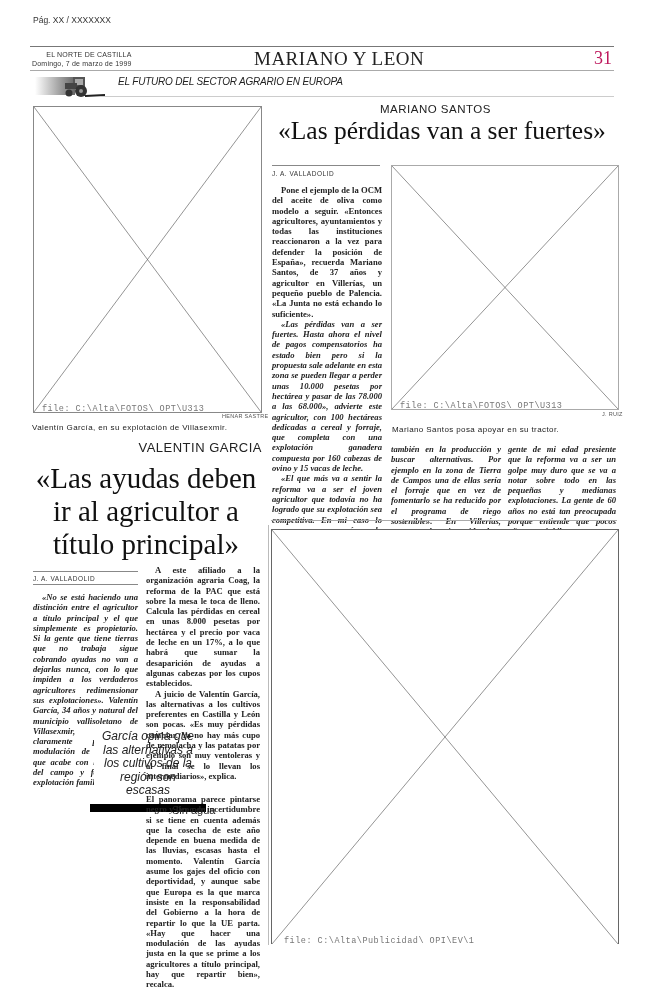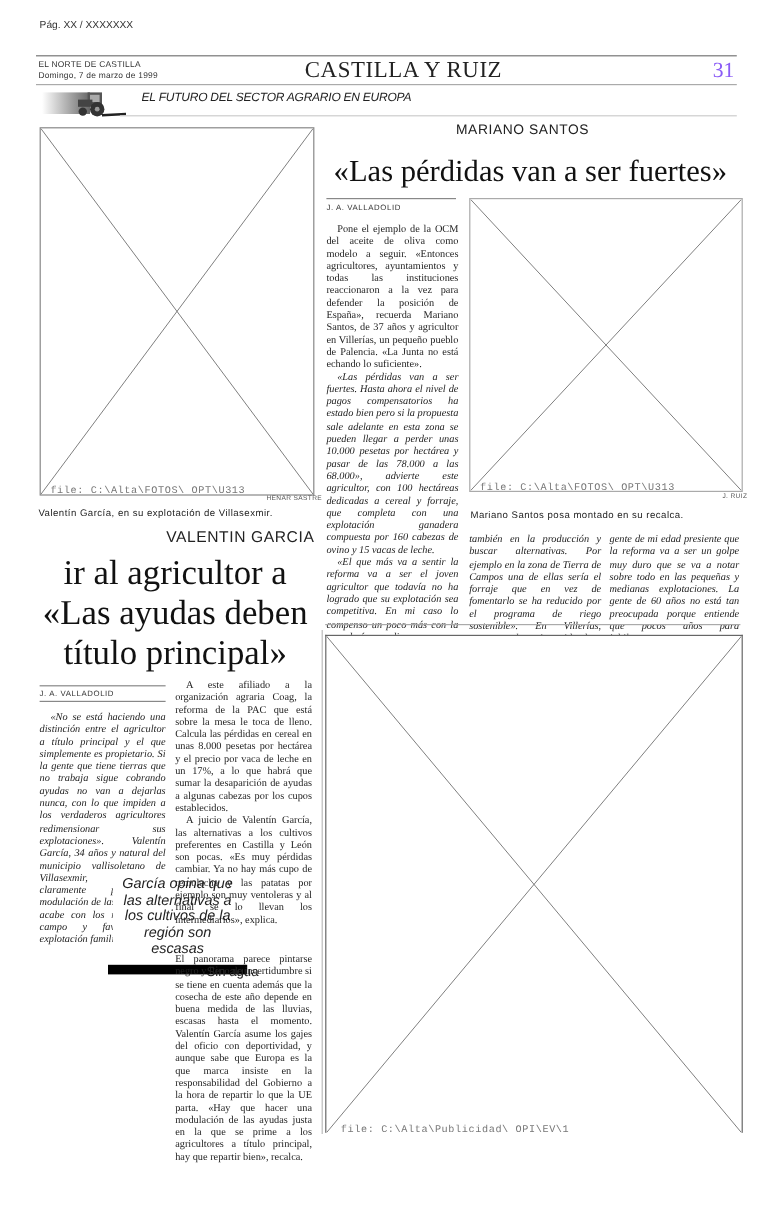--- a/index.html
+++ b/index.html
@@ -1,44 +1,44 @@
 <!DOCTYPE html>
 <html><head>
 <meta charset="utf-8">
 <style>
   html, body { margin:0; padding:0; background:#fff; }
   body { width:650px; height:1004px; position:relative; overflow:hidden; font-family:"Liberation Serif", serif; color:#111; }
-  .abs { position:absolute; }
+  .abs { position:absolute;text-align:right; }
   .sans { font-family:"Liberation Sans", sans-serif; }
   .serif { font-family:"Liberation Serif", serif; }
   .mono { font-family:"Liberation Mono", monospace; }
   .hr { position:absolute; height:1px; background:#999; }
-  .col-text { font-size:8.6px; line-height:10.3px; text-align:justify; color:#222; }
+  .col-text { font-size:8.6px; line-height:10.3px; text-align:justify; color:#222;font-weight:bold; }
   .col-text p { margin:0; text-indent:9px; }
   .col-text p.noindent { text-indent:0; }
   .col-text i { font-style:italic; }
   .photo { position:absolute; border:1px solid #888; background:#fff; overflow:hidden; }
   .photo svg { position:absolute; left:0; top:0; width:100%; height:100%; }
   .photo .file { position:absolute; left:8px; bottom:-2px; font-size:8.5px; color:#777; letter-spacing:0.5px; white-space:nowrap; }
   .credit { font-size:5.5px; color:#555; letter-spacing:0.3px; }
   .caption { font-size:8px; color:#222; letter-spacing:0.4px; }
   .byline { font-size:6.5px; color:#333; letter-spacing:0.5px; }
 </style>
 </head>
 <body>
 
 <div class="abs sans" style="left:33px;top:15px;font-size:8.5px;color:#333;">Pág. XX / XXXXXXX</div>
 
 <div class="hr" style="left:30px;top:46px;width:584px;background:#777;"></div>
 <div class="abs sans" style="left:32px;top:50px;font-size:7px;color:#333;line-height:9px;letter-spacing:0.2px;">
   <div>EL NORTE DE CASTILLA</div>
   <div>Domingo, 7 de marzo de 1999</div>
 </div>
-<div class="abs serif" style="left:254px;top:48px;font-size:19px;letter-spacing:0.5px;font-variant:small-caps;color:#222;">CASTILLA Y RUIZ</div>
-<div class="abs serif" style="left:594px;top:48px;font-size:18px;color:#8b5cf6;">31</div>
+<div class="abs serif" style="left:254px;top:48px;font-size:19px;letter-spacing:0.5px;font-variant:small-caps;color:#222;">MARIANO Y LEON</div>
+<div class="abs serif" style="left:594px;top:48px;font-size:18px;color:#be185d;">31</div>
 <div class="hr" style="left:30px;top:70px;width:584px;background:#aaa;"></div>
 
 <div class="abs" style="left:35px;top:73px;width:70px;height:26px;">
   <svg width="70" height="26" viewBox="0 0 70 26">
     <defs>
         <linearGradient id="fade" x1="0" x2="1">
           <stop offset="0" stop-color="#fff"></stop>
           <stop offset="1" stop-color="#666"></stop>
         </linearGradient>
       </defs>
@@ -60,22 +60,22 @@
     <line x1="0" y1="0" x2="227" y2="305" stroke="#666" stroke-width="0.7"></line>
     <line x1="227" y1="0" x2="0" y2="305" stroke="#666" stroke-width="0.7"></line>
   </svg>
   <div class="file mono">file: C:\Alta\FOTOS\ OPT\U313</div>
 </div>
 <div class="abs sans credit" style="left:222px;top:413px;">HENAR SASTRE</div>
 <div class="abs sans caption" style="left:32px;top:423px;">Valentín García, en su explotación de Villasexmir.</div>
 
 <div class="abs sans" style="left:30px;top:440px;width:232px;text-align:right;font-size:13px;letter-spacing:0.5px;color:#222;">VALENTIN GARCIA</div>
 <div class="abs serif" style="left:22px;top:462px;width:248px;text-align:center;font-size:29px;line-height:33px;color:#111;">
+  <div>«Las ayudas deben</div>
   <div>ir al agricultor a</div>
-  <div>«Las ayudas deben</div>
   <div>título principal»</div>
 </div>
 
 <div class="hr" style="left:33px;top:571px;width:105px;background:#888;"></div>
 <div class="abs sans byline" style="left:33px;top:575px;">J. A. VALLADOLID</div>
 <div class="hr" style="left:33px;top:584px;width:105px;background:#888;"></div>
 
 <div class="abs col-text" style="left:33px;top:592px;width:105px;">
   <p><i>«No se está haciendo una distinción entre el agricultor a título principal y el que simplemente es propietario. Si la gente que tiene tierras que no trabaja sigue cobrando ayudas no van a dejarlas nunca, con lo que impiden a los verdaderos agricultores redimensionar sus explotaciones». Valentín García, 34 años y natural del municipio vallisoletano de Villasexmir, apuesta claramente por una modulación de las ayudas que acabe con los rentistas del campo y favorezca la explotación familiar.</i></p>
 </div>
@@ -88,41 +88,41 @@
 <div class="abs col-text" style="left:146px;top:565px;width:114px;">
   <p>A este afiliado a la organización agraria Coag, la reforma de la PAC que está sobre la mesa le toca de lleno. Calcula las pérdidas en cereal en unas 8.000 pesetas por hectárea y el precio por vaca de leche en un 17%, a lo que habrá que sumar la desaparición de ayudas a algunas cabezas por los cupos establecidos.</p>
   <p>A juicio de Valentín García, las alternativas a los cultivos preferentes en Castilla y León son pocas. «Es muy pérdidas cambiar. Ya no hay más cupo de remolacha y las patatas por ejemplo son muy ventoleras y al final se lo llevan los intermediarios», explica.</p>
 </div>
 <div class="abs sans" style="left:172px;top:804px;font-size:11px;color:#222;">Sin agua</div>
 <div class="abs col-text" style="left:146px;top:794px;width:114px;">
   <p class="noindent">El panorama parece pintarse negro y lleno de incertidumbre si se tiene en cuenta además que la cosecha de este año depende en buena medida de las lluvias, escasas hasta el momento. Valentín García asume los gajes del oficio con deportividad, y aunque sabe que Europa es la que marca insiste en la responsabilidad del Gobierno a la hora de repartir lo que la UE parta. «Hay que hacer una modulación de las ayudas justa en la que se prime a los agricultores a título principal, hay que repartir bien», recalca.</p>
 </div>
 
 <div class="abs sans" style="left:380px;top:103px;font-size:11.5px;letter-spacing:0.5px;color:#222;">MARIANO SANTOS</div>
-<div class="abs serif" style="left:278px;top:128px;font-size:25.5px;color:#111;white-space:nowrap;">«Las pérdidas van a ser fuertes»</div>
+<div class="abs serif" style="left:278px;top:116px;font-size:25.5px;color:#111;white-space:nowrap;">«Las pérdidas van a ser fuertes»</div>
 
 <div class="hr" style="left:272px;top:165px;width:108px;background:#888;"></div>
 <div class="abs sans byline" style="left:272px;top:170px;">J. A. VALLADOLID</div>
 
 <div class="abs col-text" style="left:272px;top:185px;width:110px;">
   <p>Pone el ejemplo de la OCM del aceite de oliva como modelo a seguir. «Entonces agricultores, ayuntamientos y todas las instituciones reaccionaron a la vez para defender la posición de España», recuerda Mariano Santos, de 37 años y agricultor en Villerías, un pequeño pueblo de Palencia. «La Junta no está echando lo suficiente».</p>
   <p style="font-style:italic">«Las pérdidas van a ser fuertes. Hasta ahora el nivel de pagos compensatorios ha estado bien pero si la propuesta sale adelante en esta zona se pueden llegar a perder unas 10.000 pesetas por hectárea y pasar de las 78.000 a las 68.000», advierte este agricultor, con 100 hectáreas dedicadas a cereal y forraje, que completa con una explotación ganadera compuesta por 160 cabezas de ovino y 15 vacas de leche.</p>
   <p style="font-style:italic">«El que más va a sentir la reforma va a ser el joven agricultor que todavía no ha logrado que su explotación sea competitiva. En mi caso lo compenso un poco más con la ganadería», explica.</p>
   <p>Este agricultor, afiliado a Asaja, lleva desde los 18 años en la labor y asegura que no ha pensado nunca en dejarlo. Su planteamiento va más allá de cifras. «Hay que apoyar el cooperativismo no sólo en la comercialización sino</p>
 </div>
 
 <div class="photo" style="left:391px;top:165px;width:226px;height:243px;border-color:#aaa;">
   <svg viewBox="0 0 226 243" preserveAspectRatio="none">
     <line x1="0" y1="0" x2="226" y2="243" stroke="#666" stroke-width="0.7"></line>
     <line x1="226" y1="0" x2="0" y2="243" stroke="#666" stroke-width="0.7"></line>
   </svg>
   <div class="file mono">file: C:\Alta\FOTOS\ OPT\U313</div>
 </div>
 <div class="abs sans credit" style="left:602px;top:411px;">J. RUIZ</div>
-<div class="abs sans caption" style="left:392px;top:425px;">Mariano Santos posa montado en su recalca.</div>
+<div class="abs sans caption" style="left:392px;top:425px;">Mariano Santos posa apoyar en su tractor.</div>
 
 <div class="abs col-text" style="left:391px;top:444px;width:110px;font-style:italic;">
   <p class="noindent">también en la producción y buscar alternativas. Por ejemplo en la zona de Tierra de Campos una de ellas sería el forraje que en vez de fomentarlo se ha reducido por el programa de riego sostenible». En Villerías, comenta, hay incertidumbre: «Cuando hablas con</p>
 </div>
 <div class="abs col-text" style="left:508px;top:444px;width:108px;font-style:italic;">
   <p class="noindent">gente de mi edad presiente que la reforma va a ser un golpe muy duro que se va a notar sobre todo en las pequeñas y medianas explotaciones. La gente de 60 años no está tan preocupada porque entiende que pocos años para jubilarse».</p>
 </div>
 
 <div class="abs" style="left:268px;top:525px;width:1px;height:420px;background:#bbb;"></div>
 

